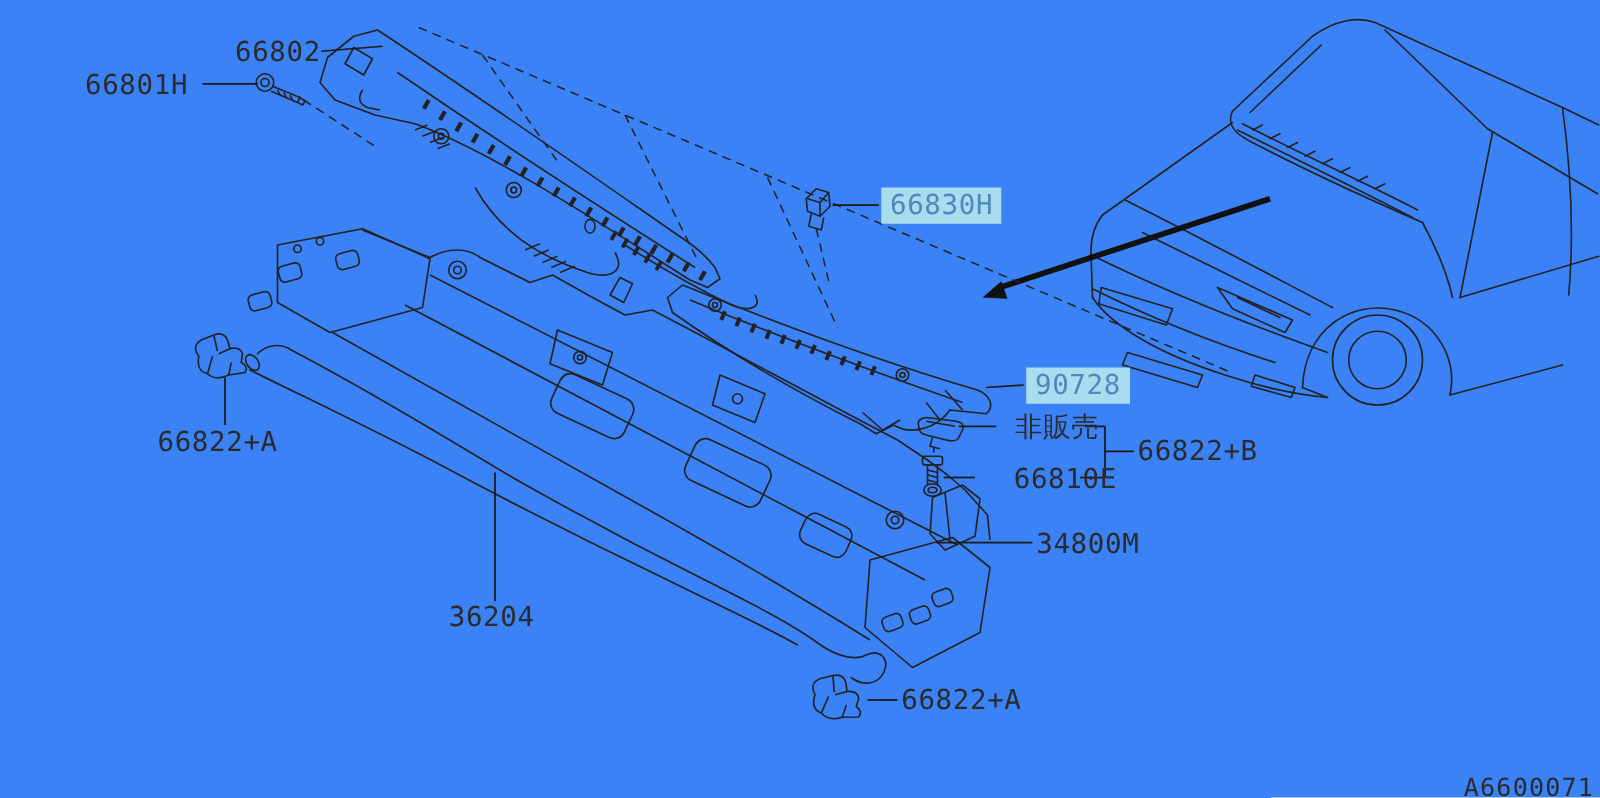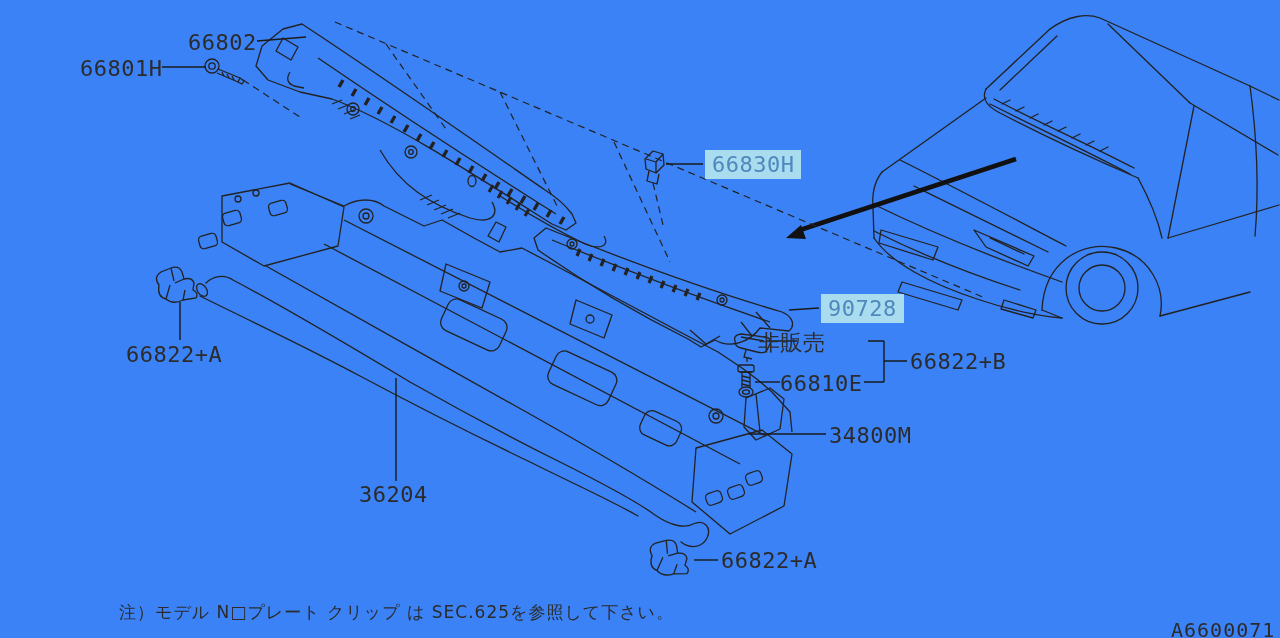--- a/index.html
+++ b/index.html
@@ -194,27 +194,26 @@
       <path d="M749,434 L826,434"></path>
       <path d="M396,378 L396,481"></path>
       <path d="M694,560 L718,560"></path>
     </g>
     <g fill="none" stroke="#1a1a1a" stroke-width="1.4">
       <path d="M868,341 L884,341 M864,382 L884,382 M884,341 L884,382 M884,361 L907,361"></path>
     </g>
   </svg>
 
   <div class="lbl" style="left:188px;top:30px">66802</div>
-  <div class="lbl" style="left:80px;top:56px">66801H</div>
+  <div class="lbl" style="left:68px;top:56px">66801H</div>
   <div class="lbl hl" style="left:705px;top:150px">66830H</div>
   <div class="lbl hl" style="left:821px;top:294px">90728</div>
-  <div class="lbl" style="left:758px;top:330px">非販売</div>
-  <div class="lbl" style="left:780px;top:371px">66810E</div>
+  <div class="lbl" style="left:812px;top:330px">非販売</div>
+  <div class="lbl" style="left:811px;top:371px">66810E</div>
   <div class="lbl" style="left:910px;top:349px">66822+B</div>
   <div class="lbl" style="left:126px;top:342px">66822+A</div>
   <div class="lbl" style="left:829px;top:423px">34800M</div>
   <div class="lbl" style="left:359px;top:482px">36204</div>
   <div class="lbl" style="left:721px;top:548px">66822+A</div>
 
-  <div class="note" style="left:119px;top:601px">注）モデル N□プレート クリップ は SEC.625を参照して下さい。</div>
   <div class="docnum" style="left:1171px;top:618px">A6600071</div>
 
 </div>
 
 </body></html>

